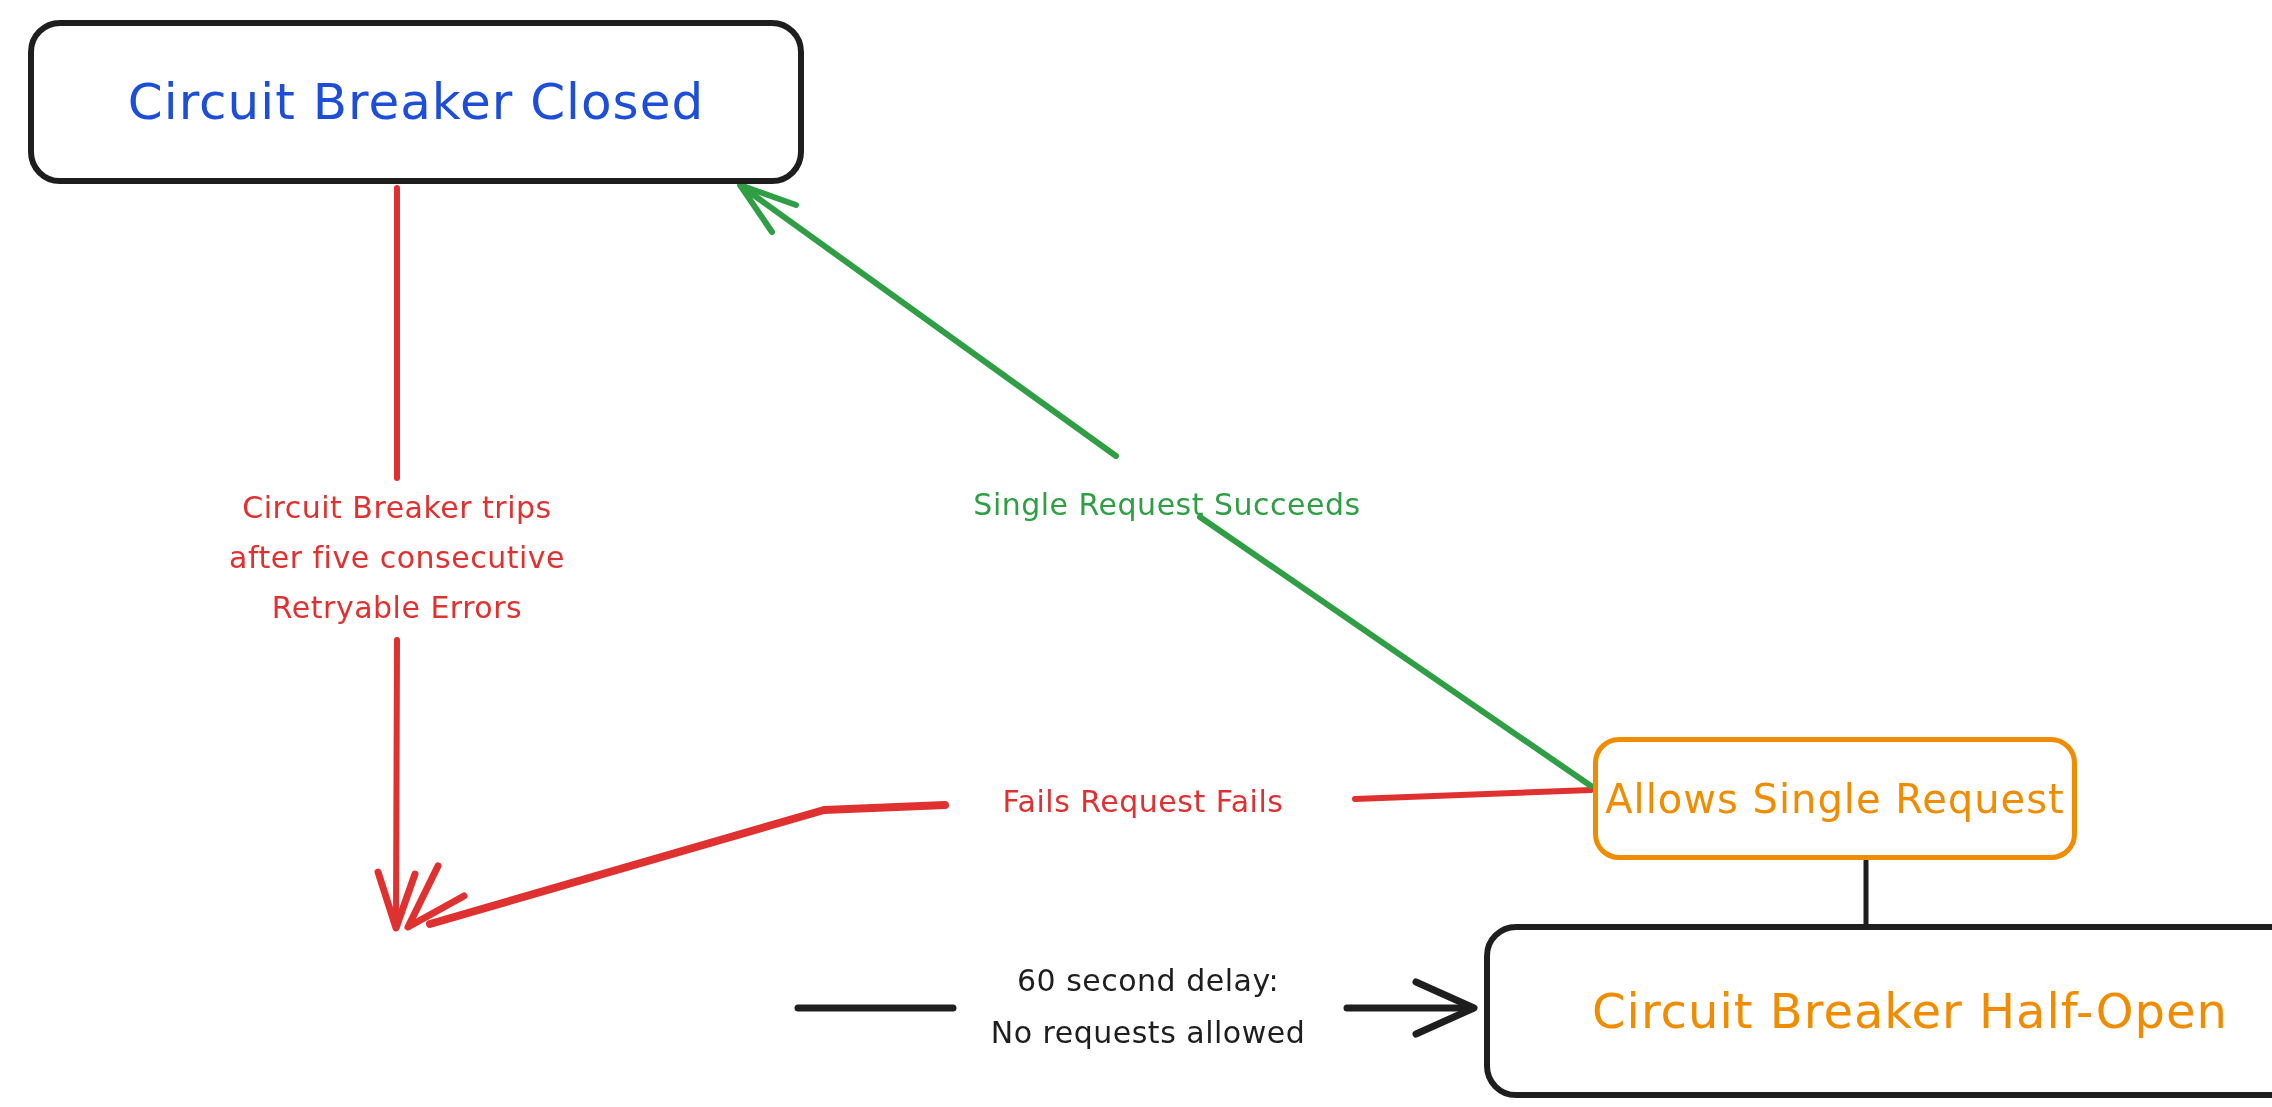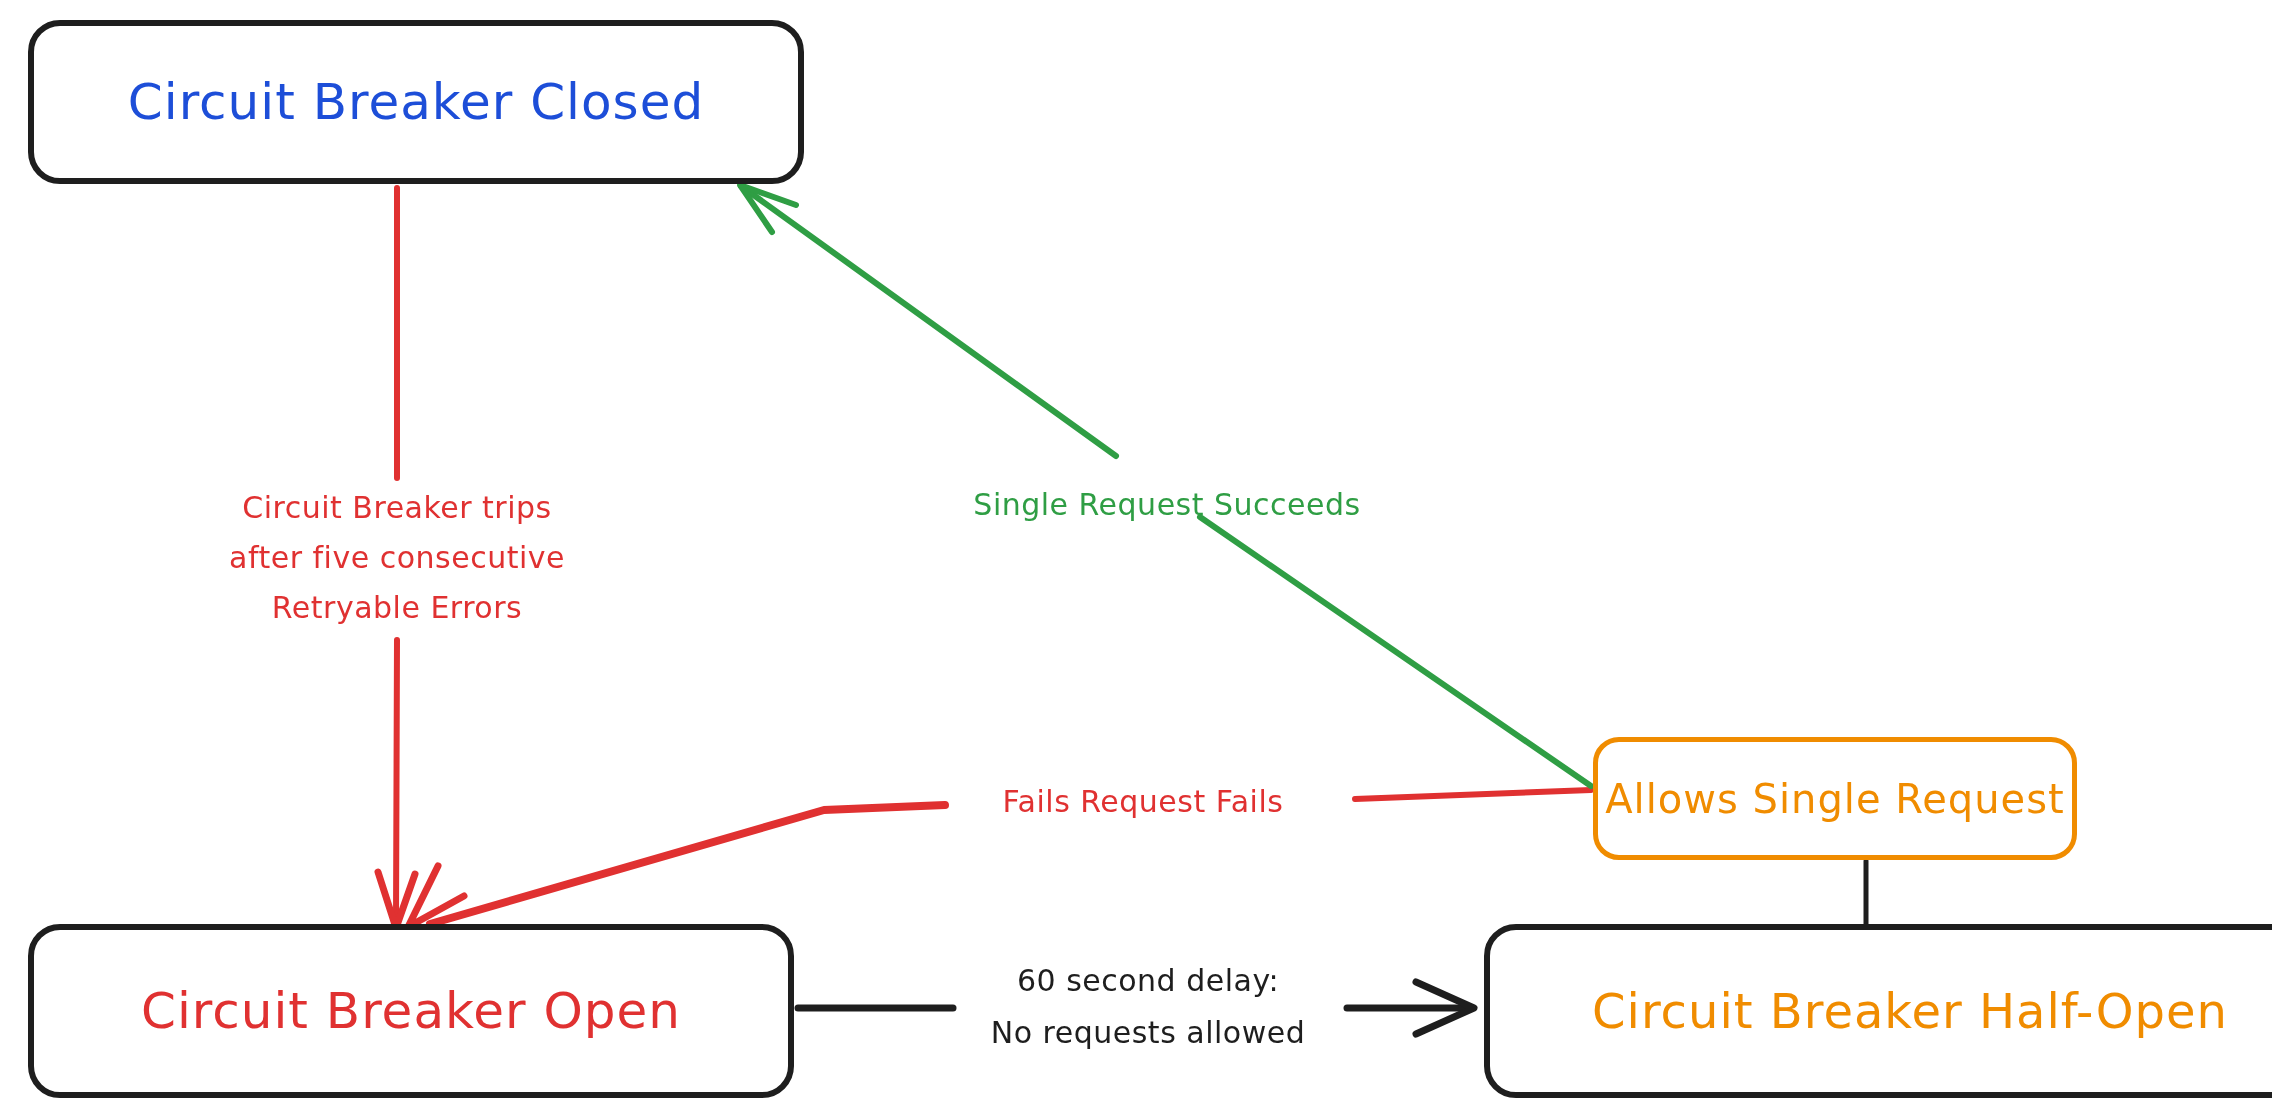--- a/index.html
+++ b/index.html
@@ -75,23 +75,20 @@
       <path stroke-width="7" d="M1416 982 L1474 1008 L1416 1034" stroke="#1e1e1e"></path>
     </g>
 
     <path stroke-width="5" d="M1866 861 L1866 932" stroke="#1e1e1e"></path>
   </svg>
 
   <div class="node node-closed">
     <span>Circuit Breaker Closed</span>
   </div>
 
-  <div class="node node-open">
-    <span>Circuit Breaker Open</span>
-  </div>
 
   <div class="node node-halfopen">
     <span>Circuit Breaker Half-Open</span>
   </div>
 
   <div class="node node-allows">
     <span>Allows Single Request</span>
   </div>
 
   <div class="edge-label lbl-trips">

